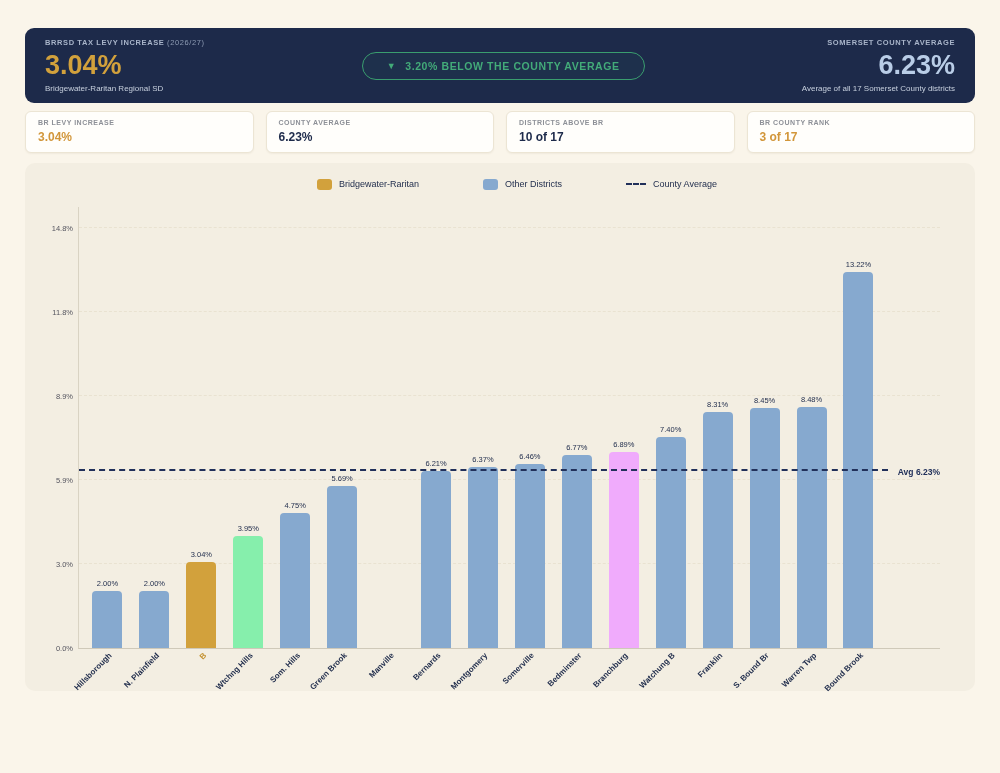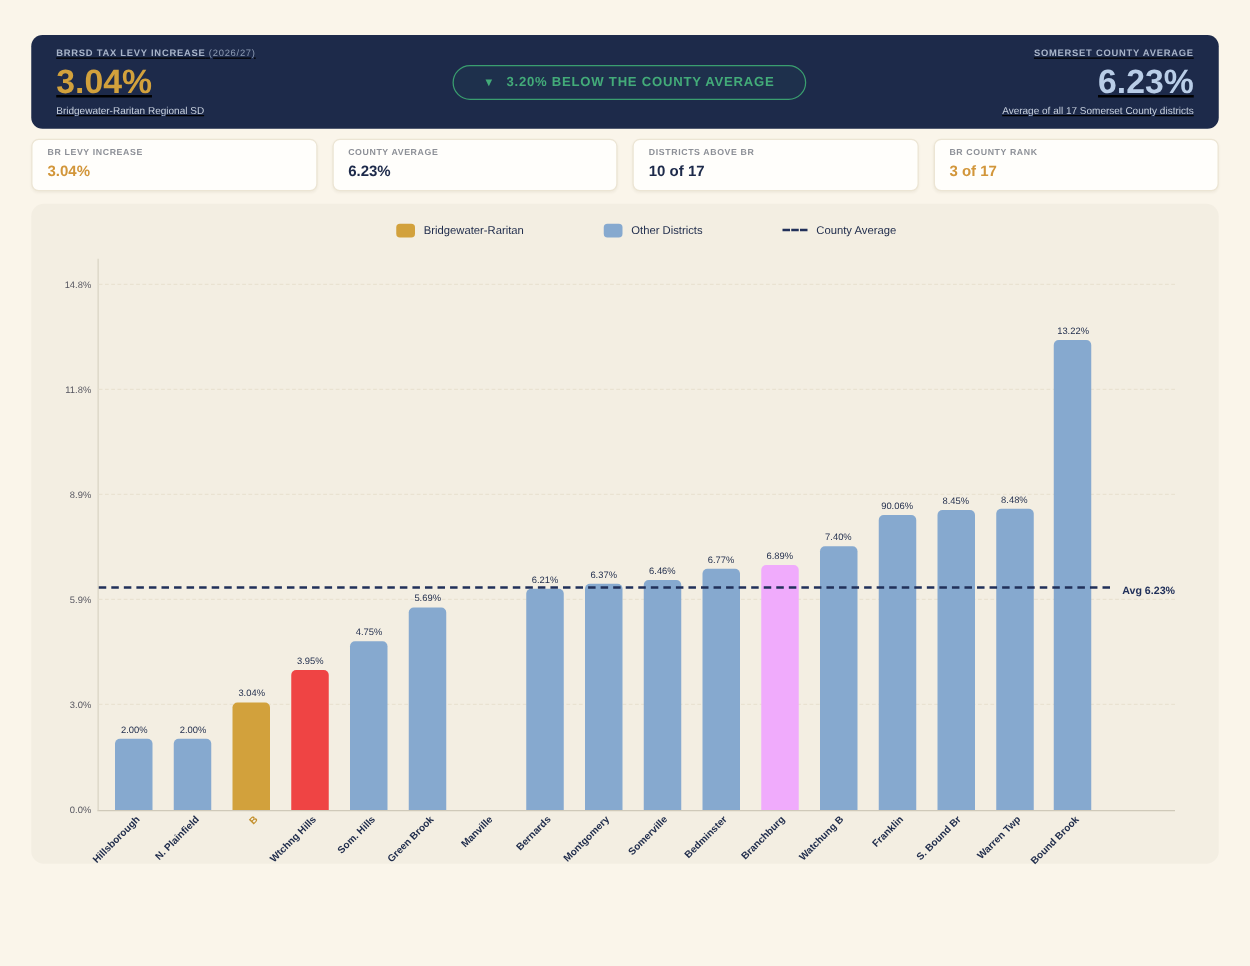--- a/index.html
+++ b/index.html
@@ -7,21 +7,21 @@
   .page { width:1000px; height:773px; background:#faf5ea; padding:20px 25px 0 25px; overflow:hidden; }
 
   
   .header-card { background:#1d2a4a; border-radius:9px; padding:13px 19px 11px 19px; }
   .header-title { color:#fdfcf8; font-size:15px; font-weight:bold; letter-spacing:.2px; }
   .header-subtitle { color:#d3a045; font-size:8.5px; margin-top:7px; }
 
   
   .hero { background:#1d2a4a; border-radius:9px; margin-top:8px; height:75px;
           display:flex; align-items:center; justify-content:space-between; padding:0 20px; }
-  .hero-col { display:flex; flex-direction:column; justify-content:center; gap:3px;text-decoration:underline; }
+  .hero-col { display:flex; flex-direction:column; justify-content:center; gap:3px; }
   .hero-col.right { text-align:right; }
   .hero-label { color:#a8b4c9; font-size:7.5px; letter-spacing:.6px; font-weight:bold; }
   .hero-label .period { color:#8d9bb3; font-weight:normal; }
   .hero-value-gold { color:#d2a13c; font-size:27px; font-weight:bold; }
   .hero-value-blue { color:#b9cde7; font-size:27px; font-weight:bold; }
   .hero-caption { color:#c7d0de; font-size:8px; }
   .hero-badge { border:1.5px solid #3a9e6f; border-radius:16px; padding:7px 24px;
                 color:#43ab79; font-size:10.5px; font-weight:bold; letter-spacing:.6px;
                 display:flex; align-items:center; gap:9px; background:rgba(58,158,111,.06); }
   .hero-badge .arrow { font-size:9px; }
@@ -148,21 +148,21 @@
               </div>
               <span class="bar-cat">N. Plainfield</span>
             </div>
             <div class="slot">
               <div class="bar" style="height: 19.6129%; background: rgb(210, 161, 60);">
                 <span class="bar-value">3.04%</span>
               </div>
               <span class="bar-cat hl">B</span>
             </div>
             <div class="slot">
-              <div class="bar" style="height: 25.4839%; background: #ef4444;">
+              <div class="bar" style="height: 25.4839%; background: #86efac;">
                 <span class="bar-value">3.95%</span>
               </div>
               <span class="bar-cat">Wtchng Hills</span>
             </div>
             <div class="slot">
               <div class="bar" style="height: 30.6452%; background: rgb(134, 169, 207);">
                 <span class="bar-value">4.75%</span>
               </div>
               <span class="bar-cat">Som. Hills</span>
             </div>
@@ -206,21 +206,21 @@
               <span class="bar-cat">Branchburg</span>
             </div>
             <div class="slot">
               <div class="bar" style="height: 47.7419%; background: rgb(134, 169, 207);">
                 <span class="bar-value">7.40%</span>
               </div>
               <span class="bar-cat">Watchung B</span>
             </div>
             <div class="slot">
               <div class="bar" style="height: 53.6129%; background: rgb(134, 169, 207);">
-                <span class="bar-value">90.06%</span>
+                <span class="bar-value">8.31%</span>
               </div>
               <span class="bar-cat">Franklin</span>
             </div>
             <div class="slot">
               <div class="bar" style="height: 54.5161%; background: rgb(134, 169, 207);">
                 <span class="bar-value">8.45%</span>
               </div>
               <span class="bar-cat">S. Bound Br</span>
             </div>
             <div class="slot">

